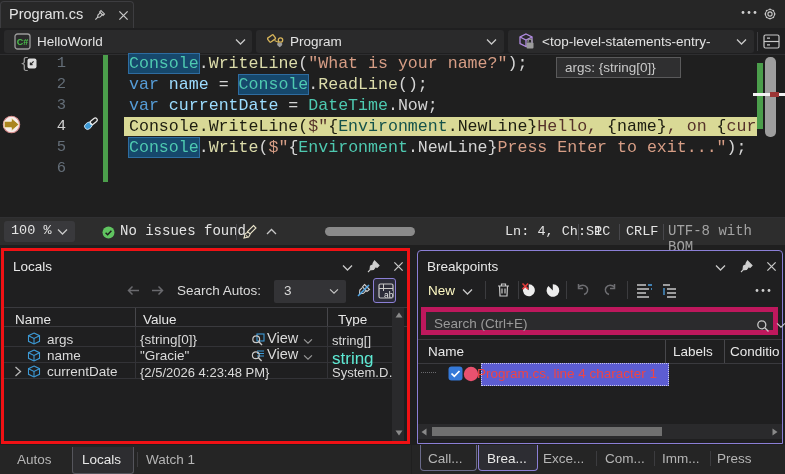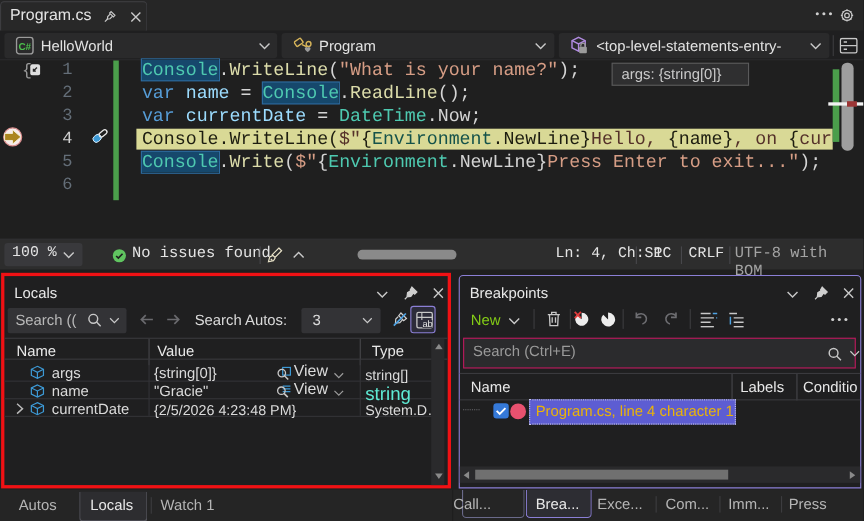--- a/index.html
+++ b/index.html
@@ -196,30 +196,20 @@
   <svg class="abs" style="left:338px;top:13px" width="11" height="8" viewBox="0 0 11 8">
       <path d="M1 1.5 L5.5 6 L10 1.5" stroke="#c8c8c8" stroke-width="1.3" fill="none"></path>
     </svg>
   <svg class="abs" style="left:363px;top:9px" width="13" height="13" viewBox="0 0 13 13">
       <path d="M7.5 1 L12 5.5 L10 7.5 L6 3.5 Z M6.7 4.2 L3.5 6 L3 9.8 L6.5 9.4 L8.8 6.3 M3.4 9.6 L1 12" fill="#cfcfcf" stroke="#cfcfcf" stroke-width="1.1"></path>
     </svg>
   <svg class="abs" style="left:389px;top:10px" width="11" height="11" viewBox="0 0 12 12">
       <path d="M1.5 1.5 L10.5 10.5 M10.5 1.5 L1.5 10.5" stroke="#c8c8c8" stroke-width="1.4"></path>
     </svg>
 
-  <div class="abs" style="left:3px;top:29px;width:108px;height:23px;background:#333336;border-radius:2px">
-    <span class="abs ui" style="left:7px;top:3px;color:#b9b9b9">Search ((</span>
-    <svg class="abs" style="left:72px;top:4px" width="14" height="14" viewBox="0 0 14 14">
-        <circle cx="5.8" cy="5.8" r="4" fill="none" stroke="#c8c8c8" stroke-width="1.3"></circle>
-        <path d="M8.8 8.8 L12.5 12.5" stroke="#c8c8c8" stroke-width="1.3"></path>
-      </svg>
-    <svg class="abs" style="left:92px;top:8px" width="10" height="7" viewBox="0 0 11 8">
-        <path d="M1 1.5 L5.5 6 L10 1.5" stroke="#c8c8c8" stroke-width="1.3" fill="none"></path>
-      </svg>
-  </div>
   <svg class="abs" style="left:122px;top:33px" width="15" height="13" viewBox="0 0 15 13">
       <path d="M13 6.5 L2.5 6.5 M6.5 2.5 L2.5 6.5 L6.5 10.5" stroke="#6a6a6e" stroke-width="1.5" fill="none"></path>
     </svg>
   <svg class="abs" style="left:146px;top:33px" width="15" height="13" viewBox="0 0 15 13">
       <path d="M2 6.5 L12.5 6.5 M8.5 2.5 L12.5 6.5 L8.5 10.5" stroke="#6a6a6e" stroke-width="1.5" fill="none"></path>
     </svg>
   <span class="abs ui" style="left:173px;top:32px;color:#dadada">Search Autos:</span>
   <div class="abs" style="left:270px;top:29px;width:72px;height:23px;background:#333336;border-radius:2px">
     <span class="abs ui" style="left:10px;top:3px;color:#dadada">3</span>
     <svg class="abs" style="left:55px;top:8px" width="10" height="7" viewBox="0 0 11 8">
@@ -326,21 +316,21 @@
   <svg class="abs" style="left:297px;top:13px" width="11" height="8" viewBox="0 0 11 8">
       <path d="M1 1.5 L5.5 6 L10 1.5" stroke="#c8c8c8" stroke-width="1.3" fill="none"></path>
     </svg>
   <svg class="abs" style="left:322px;top:9px" width="13" height="13" viewBox="0 0 13 13">
       <path d="M7.5 1 L12 5.5 L10 7.5 L6 3.5 Z M6.7 4.2 L3.5 6 L3 9.8 L6.5 9.4 L8.8 6.3 M3.4 9.6 L1 12" fill="#cfcfcf" stroke="#cfcfcf" stroke-width="1.1"></path>
     </svg>
   <svg class="abs" style="left:348px;top:10px" width="11" height="11" viewBox="0 0 12 12">
       <path d="M1.5 1.5 L10.5 10.5 M10.5 1.5 L1.5 10.5" stroke="#c8c8c8" stroke-width="1.4"></path>
     </svg>
 
-  <span class="abs ui" style="left:10px;top:32px;color:#84cc16">New</span>
+  <span class="abs ui" style="left:10px;top:32px;color:#fef9c3">New</span>
   <svg class="abs" style="left:44px;top:37px" width="11" height="8" viewBox="0 0 11 8">
       <path d="M1 1.5 L5.5 6 L10 1.5" stroke="#c8c8c8" stroke-width="1.3" fill="none"></path>
     </svg>
   <div class="abs sep" style="left:67px;top:30px;height:18px;background:#3c3c3f"></div>
   <svg class="abs" style="left:78px;top:31px" width="15" height="16" viewBox="0 0 15 16">
       <g fill="none" stroke="#c8c8c8" stroke-width="1.2">
         <path d="M2 4 L13 4 M5.5 4 L5.5 2 L9.5 2 L9.5 4 M3.5 4 L4 14 L11 14 L11.5 4"></path>
         <path d="M6 6.5 L6 11.5 M9 6.5 L9 11.5"></path>
       </g>
     </svg>
@@ -369,21 +359,21 @@
   <svg class="abs" style="left:244px;top:32px" width="17" height="15" viewBox="0 0 17 15">
       <path d="M1 2 L8 2 M5 6 L14 6 M5 10 L14 10 M5 14 L14 14" stroke="#c8c8c8" stroke-width="1.3"></path>
       <path d="M2 5 L2 12" stroke="#4fa3e3" stroke-width="1.3"></path>
     </svg>
   <svg class="abs" style="left:337px;top:37px" width="16" height="5" viewBox="0 0 16 5">
       <circle cx="2" cy="2.5" r="1.4" fill="#cfcfcf"></circle>
       <circle cx="8" cy="2.5" r="1.4" fill="#cfcfcf"></circle>
       <circle cx="14" cy="2.5" r="1.4" fill="#cfcfcf"></circle>
     </svg>
 
-  <div class="abs" style="left:3px;top:56px;width:357px;height:28px;background:#2b2b2d;border:1px solid #be185d">
+  <div class="abs" style="left:3px;top:56px;width:357px;height:28px;background:#2b2b2d;border:5px solid #be185d">
     <span class="abs ui" style="left:8px;top:4px;color:#9a9a9a">Search (Ctrl+E)</span>
     <svg class="abs" style="left:330px;top:7px" width="14" height="14" viewBox="0 0 14 14">
         <circle cx="5.8" cy="5.8" r="4" fill="none" stroke="#c8c8c8" stroke-width="1.3"></circle>
         <path d="M8.8 8.8 L12.5 12.5" stroke="#c8c8c8" stroke-width="1.3"></path>
       </svg>
     <svg class="abs" style="left:350px;top:10px" width="10" height="7" viewBox="0 0 11 8">
         <path d="M1 1.5 L5.5 6 L10 1.5" stroke="#c8c8c8" stroke-width="1.3" fill="none"></path>
       </svg>
   </div>
 
@@ -397,35 +387,35 @@
 
   <div class="abs" style="left:3px;top:121px;width:15px;border-top:1px dotted #6a6a6e"></div>
   <svg class="abs" style="left:30px;top:115px" width="15" height="15" viewBox="0 0 15 15">
       <rect x="0.5" y="0.5" width="14" height="14" rx="3" fill="#3579d8"></rect>
       <path d="M3.5 7.5 L6.3 10.3 L11.5 5" stroke="#fff" stroke-width="1.7" fill="none"></path>
     </svg>
   <svg class="abs" style="left:45px;top:115px" width="16" height="16" viewBox="0 0 16 16">
       <circle cx="8" cy="8" r="7.2" fill="#e8516f"></circle>
     </svg>
   <div class="abs" style="left:63px;top:112px;width:188px;height:23px;background:#5d5dd2;outline:1px dotted #c9c9e8;outline-offset:-1px"></div>
-  <span class="abs ui" style="left:69px;top:115px;color:#eab308">Program.cs, line 4 character 1</span>
+  <span class="abs ui" style="left:59px;top:115px;color:#ef4444">Program.cs, line 4 character 1</span>
 
   <div class="abs" style="left:0;top:173px;width:364px;height:15px;background:#2a2a2c"></div>
   <svg class="abs" style="left:3px;top:177px" width="6" height="8" viewBox="0 0 6 8">
       <path d="M5.5 0.5 L5.5 7.5 L0.5 4 Z" fill="#8a8a8a"></path>
     </svg>
   <div class="abs" style="left:14px;top:176px;width:230px;height:9px;background:#707070"></div>
   <svg class="abs" style="left:354px;top:177px" width="6" height="8" viewBox="0 0 6 8">
       <path d="M0.5 0.5 L0.5 7.5 L5.5 4 Z" fill="#8a8a8a"></path>
     </svg>
 </div>
 
 <div class="abs" id="tabsR" style="left:412px;top:445px;width:373px;height:29px;background:#252525">
   <div class="abs" style="left:8px;top:0;width:57px;height:26px;border:1px solid #6a6a8a;border-top:none;border-radius:0 0 4px 4px"></div>
-  <span class="abs ui" style="left:0;top:6px;color:#b5b5b5">Call...</span>
+  <span class="abs ui" style="left:16px;top:6px;color:#b5b5b5">Call...</span>
   <div class="abs" style="left:66px;top:0;width:60px;height:26px;background:#2d2d33;border:1px solid #8b7fd6;border-top:none;border-radius:0 0 4px 4px"></div>
   <span class="abs ui" style="left:75px;top:6px;color:#e8e8e8">Brea...</span>
   <span class="abs ui" style="left:131px;top:6px;color:#b5b5b5">Exce...</span>
   <div class="abs sep" style="left:184px;top:6px;height:15px;background:#3c3c3f"></div>
   <span class="abs ui" style="left:193px;top:6px;color:#b5b5b5">Com...</span>
   <div class="abs sep" style="left:242px;top:6px;height:15px;background:#3c3c3f"></div>
   <span class="abs ui" style="left:250px;top:6px;color:#b5b5b5">Imm...</span>
   <div class="abs sep" style="left:298px;top:6px;height:15px;background:#3c3c3f"></div>
   <span class="abs ui" style="left:305px;top:6px;color:#b5b5b5">Press</span>
 </div>

